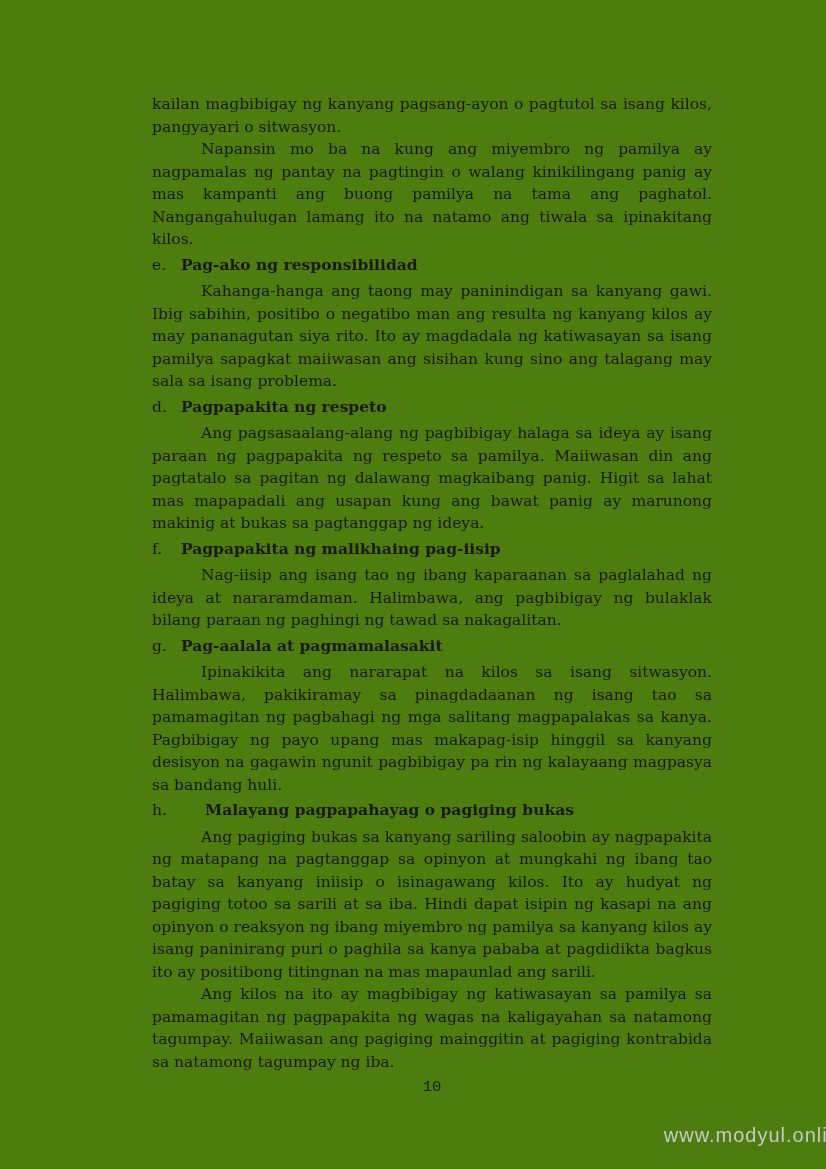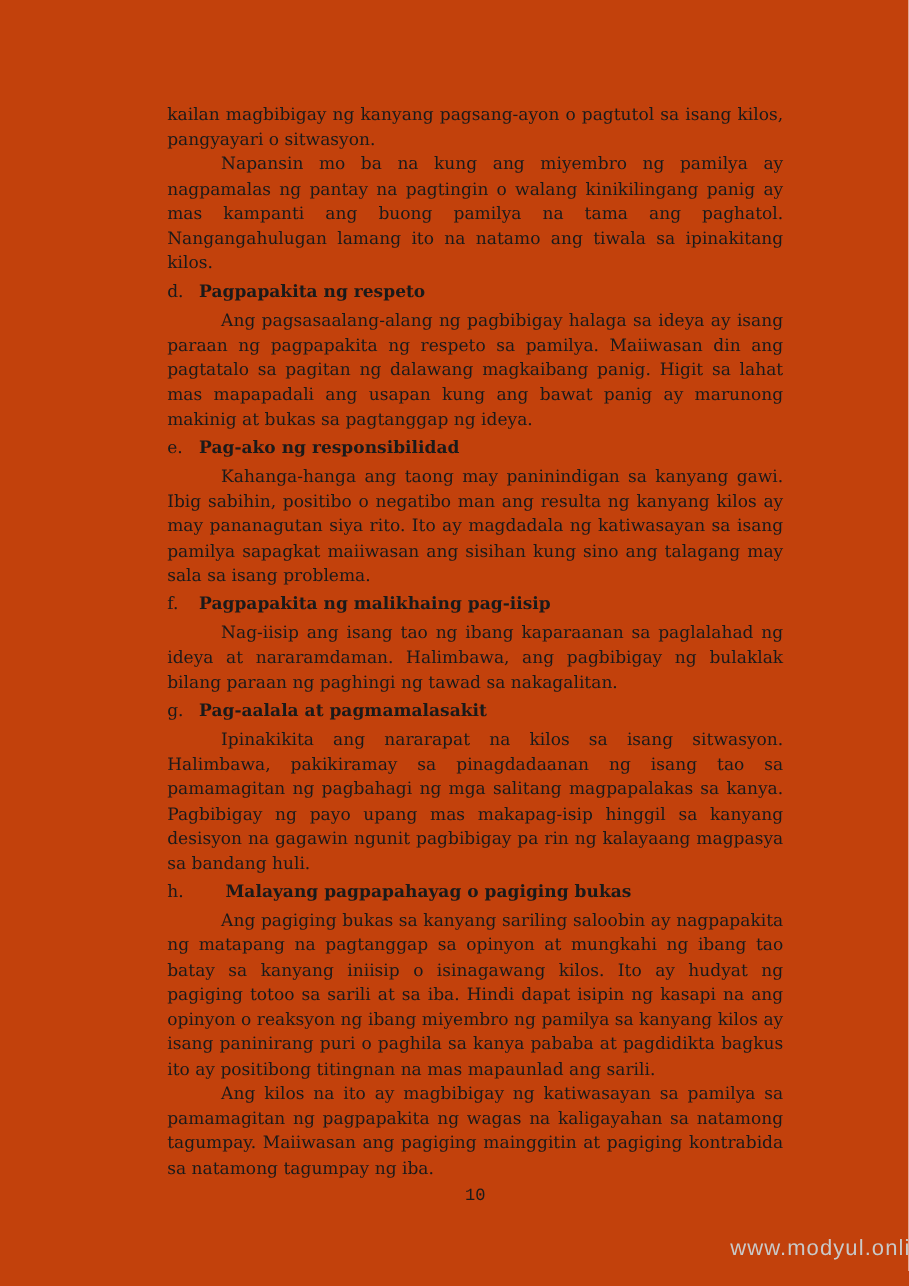--- a/index.html
+++ b/index.html
@@ -4,21 +4,21 @@
 <style>
   html, body {
     margin: 0;
     padding: 0;
     background: #ffffff;
   }
   .page {
     position: relative;
     width: 826px;
     height: 1169px;
-    background: #c2410c;
+    background: #4d7c0f;
     font-family: "DejaVu Serif", serif;
     color: #1a1a1a;
     overflow: hidden;
   }
   .content {
     position: absolute;
     left: 152px;
     top: 93px;
     width: 560px;
     font-size: 15.5px;
@@ -73,27 +73,27 @@
 <div class="page">
   <div class="content">
 
     <p class="par intro">kailan magbibigay ng kanyang pagsang-ayon o pagtutol sa isang kilos, pangyayari o sitwasyon.</p>
 
     <div class="section">
       <p class="par">Napansin mo ba na kung ang miyembro ng pamilya ay nagpamalas ng pantay na pagtingin o walang kinikilingang panig ay mas kampanti ang buong pamilya na tama ang paghatol. Nangangahulugan lamang ito na natamo ang tiwala sa ipinakitang kilos.</p>
     </div>
 
     <div class="section">
-      <div class="heading"><span class="letter">d.</span><span class="title">Pagpapakita ng respeto</span></div>
-      <p class="par">Ang pagsasaalang-alang ng pagbibigay halaga sa ideya ay isang paraan ng pagpapakita ng respeto sa pamilya. Maiiwasan din ang pagtatalo sa pagitan ng dalawang magkaibang panig. Higit sa lahat mas mapapadali ang usapan kung ang bawat panig ay marunong makinig at bukas sa pagtanggap ng ideya.</p>
+      <div class="heading"><span class="letter">e.</span><span class="title">Pag-ako ng responsibilidad</span></div>
+      <p class="par">Kahanga-hanga ang taong may paninindigan sa kanyang gawi. Ibig sabihin, positibo o negatibo man ang resulta ng kanyang kilos ay may pananagutan siya rito. Ito ay magdadala ng katiwasayan sa isang pamilya sapagkat maiiwasan ang sisihan kung sino ang talagang may sala sa isang problema.</p>
     </div>
 
     <div class="section">
-      <div class="heading"><span class="letter">e.</span><span class="title">Pag-ako ng responsibilidad</span></div>
-      <p class="par">Kahanga-hanga ang taong may paninindigan sa kanyang gawi. Ibig sabihin, positibo o negatibo man ang resulta ng kanyang kilos ay may pananagutan siya rito. Ito ay magdadala ng katiwasayan sa isang pamilya sapagkat maiiwasan ang sisihan kung sino ang talagang may sala sa isang problema.</p>
+      <div class="heading"><span class="letter">d.</span><span class="title">Pagpapakita ng respeto</span></div>
+      <p class="par">Ang pagsasaalang-alang ng pagbibigay halaga sa ideya ay isang paraan ng pagpapakita ng respeto sa pamilya. Maiiwasan din ang pagtatalo sa pagitan ng dalawang magkaibang panig. Higit sa lahat mas mapapadali ang usapan kung ang bawat panig ay marunong makinig at bukas sa pagtanggap ng ideya.</p>
     </div>
 
     <div class="section">
       <div class="heading"><span class="letter">f.</span><span class="title">Pagpapakita ng malikhaing pag-iisip</span></div>
       <p class="par">Nag-iisip ang isang tao ng ibang kaparaanan sa paglalahad ng ideya at nararamdaman. Halimbawa, ang pagbibigay ng bulaklak bilang paraan ng paghingi ng tawad sa nakagalitan.</p>
     </div>
 
     <div class="section">
       <div class="heading"><span class="letter">g.</span><span class="title">Pag-aalala at pagmamalasakit</span></div>
       <p class="par">Ipinakikita ang nararapat na kilos sa isang sitwasyon. Halimbawa, pakikiramay sa pinagdadaanan ng isang tao sa pamamagitan ng pagbahagi ng mga salitang magpapalakas sa kanya. Pagbibigay ng payo upang mas makapag-isip hinggil sa kanyang desisyon na gagawin ngunit pagbibigay pa rin ng kalayaang magpasya sa bandang huli.</p>

